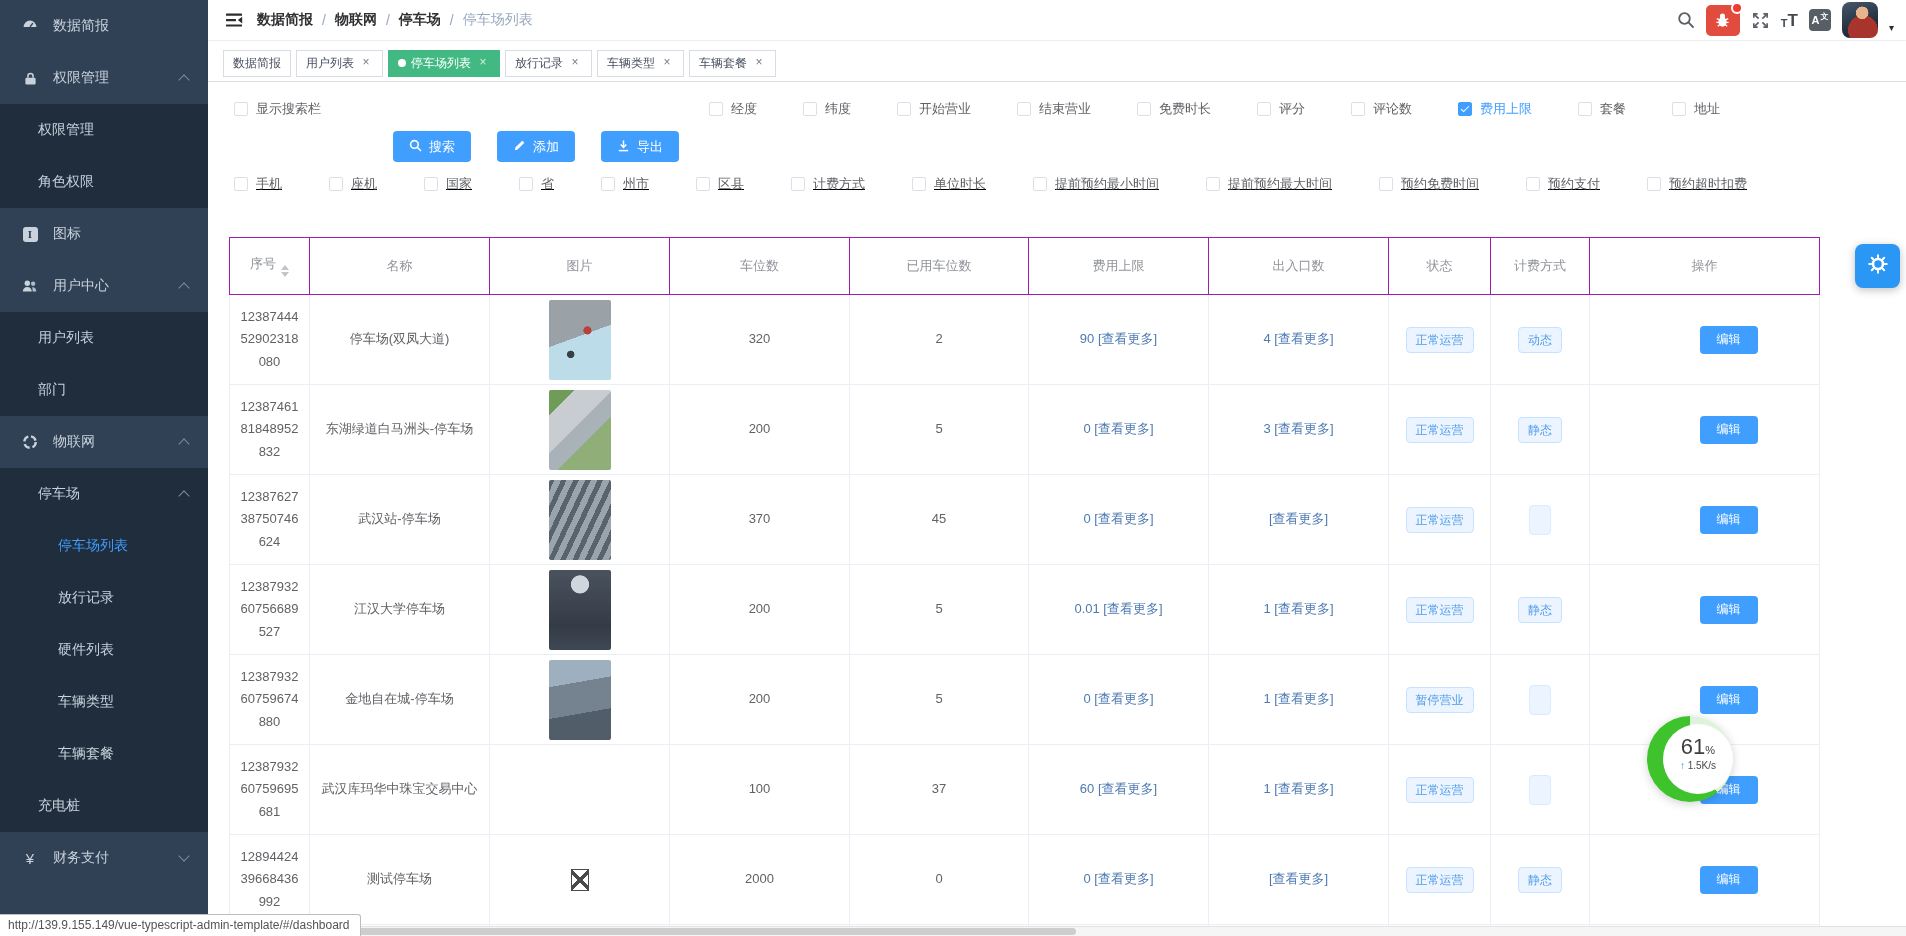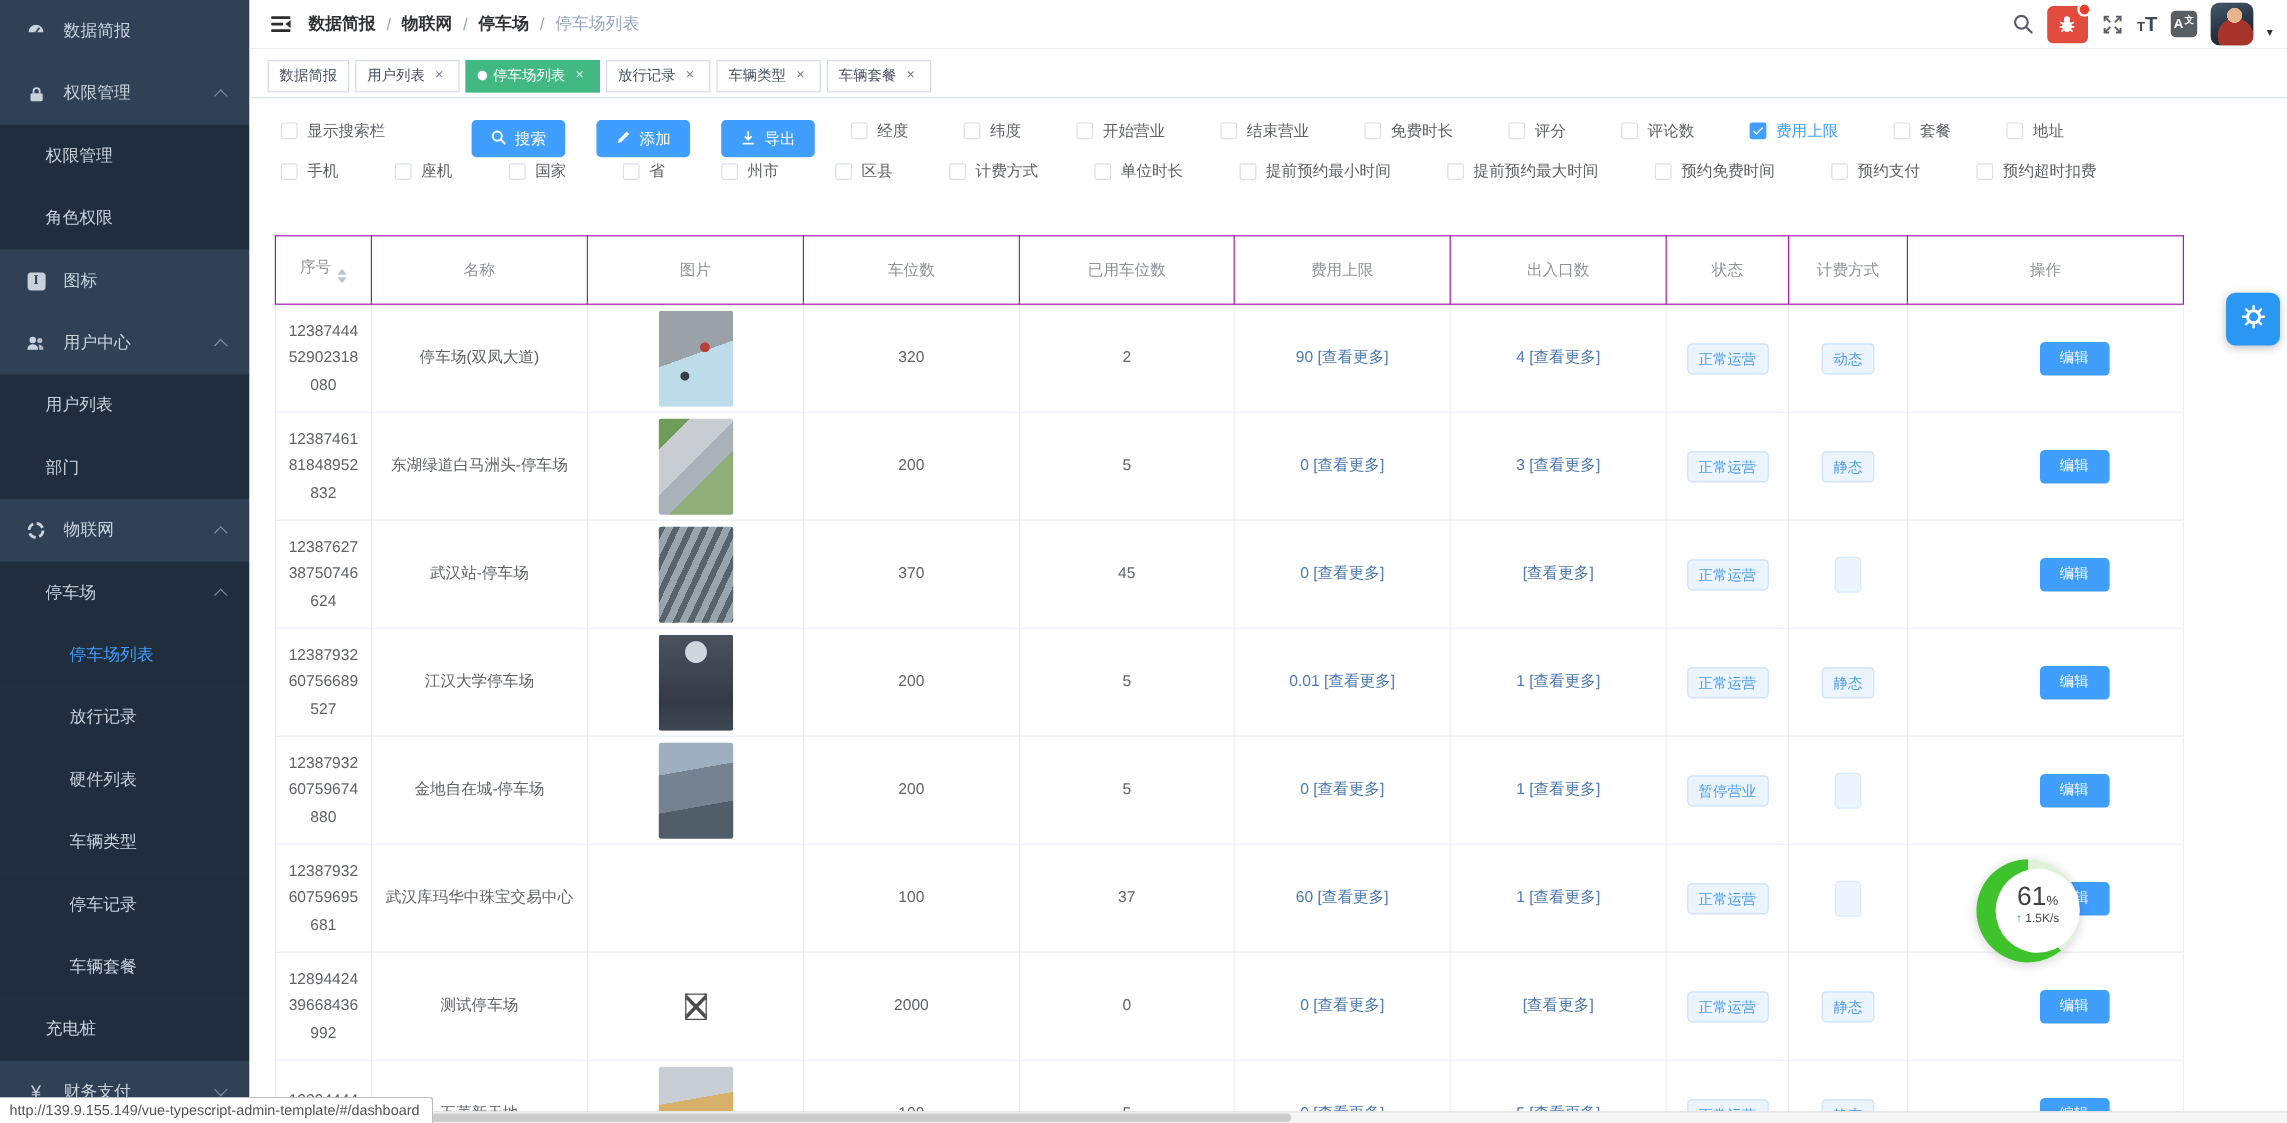--- a/index.html
+++ b/index.html
@@ -46,29 +46,29 @@
           display:flex;align-items:center;gap:5px;padding:4px 0 0 15px;background:#fff;}
   .tab{height:27px;border:1px solid #d8dce5;background:#fff;color:#495060;font-size:12px;padding:0 9px;
        display:flex;align-items:center;gap:5px;box-sizing:border-box;cursor:pointer;white-space:nowrap;}
   .tab.active{background:#42b983;border-color:#42b983;color:#fff;}
   .tab-dot{width:8px;height:8px;border-radius:50%;background:#fff;}
   .tab-close{font-size:12px;width:14px;height:14px;line-height:13px;text-align:center;border-radius:50%;color:inherit;opacity:.75;}
   
   .content{position:absolute;top:82px;left:0;right:0;bottom:0;background:#fff;overflow:hidden;}
   .filters{padding:18px 0 0 26px;}
   .frow1{display:flex;align-items:flex-start;}
-  .frow2{display:flex;align-items:flex-end;gap:47px;margin-top:3px;}
+  .frow2{display:flex;align-items:flex-end;gap:47px;margin-top:13px;text-decoration:underline;}
   .cb-group{display:flex;align-items:center;gap:46px;}
   .cb-item{display:flex;align-items:center;gap:8px;font-size:13px;color:#606266;cursor:pointer;white-space:nowrap;}
   .cb{width:14px;height:14px;border:1px solid #dcdfe6;border-radius:2px;background:#fff;box-sizing:border-box;position:relative;flex:0 0 14px;}
   .cb.checked{background:#409eff;border-color:#409eff;}
   .cb.checked::after{content:"";position:absolute;left:4px;top:1px;width:3px;height:7px;border:solid #fff;border-width:0 1.5px 1.5px 0;transform:rotate(45deg);}
   .cb-item.is-checked .cb-label{color:#409eff;}
   .show-search{margin-right:72px;}
-  .fbtns{display:flex;gap:26px;margin-right:30px;}
+  .fbtns{display:flex;gap:26px;margin-right:30px;margin-top:31px;}
   .btn{height:31px;background:#409eff;color:#fff;border:none;border-radius:4px;font-size:13px;
        display:flex;align-items:center;gap:7px;padding:0 16px;cursor:pointer;}
   
   table.grid{margin:44px 0 0 21px;width:1590px;border-collapse:collapse;table-layout:fixed;font-size:13px;color:#606266;}
   .grid th{height:54px;color:#909399;font-weight:400;border:1px solid #a21caf;background:#fff;text-align:center;}
   .grid td{height:90px;border:1px solid #ebeef5;padding:0 10px;text-align:center;word-break:break-all;line-height:1.7;box-sizing:border-box;}
   .sort{display:inline-flex;flex-direction:column;gap:2px;margin-left:5px;vertical-align:-2px;}
   .tri-up{width:0;height:0;border-left:4px solid transparent;border-right:4px solid transparent;border-bottom:5px solid #c0c4cc;}
   .tri-down{width:0;height:0;border-left:4px solid transparent;border-right:4px solid transparent;border-top:5px solid #c0c4cc;}
   .thumb{width:62px;height:80px;margin:0 auto;border-radius:2px;}
@@ -177,23 +177,20 @@
         <span class="menu-label">停车场列表</span>
       </div>
       <div class="menu-item lvl3">
         <span class="menu-label">放行记录</span>
       </div>
       <div class="menu-item lvl3">
         <span class="menu-label">硬件列表</span>
       </div>
       <div class="menu-item lvl3">
         <span class="menu-label">车辆类型</span>
-      </div>
-      <div class="menu-item lvl3">
-        <span class="menu-label">停车记录</span>
       </div>
       <div class="menu-item lvl3">
         <span class="menu-label">车辆套餐</span>
       </div>
       <div class="menu-item lvl2">
         <span class="menu-label">充电桩</span>
       </div>
       <div class="menu-item lvl1">
         <span class="menu-icon">
           <span class="yen-glyph">¥</span>

